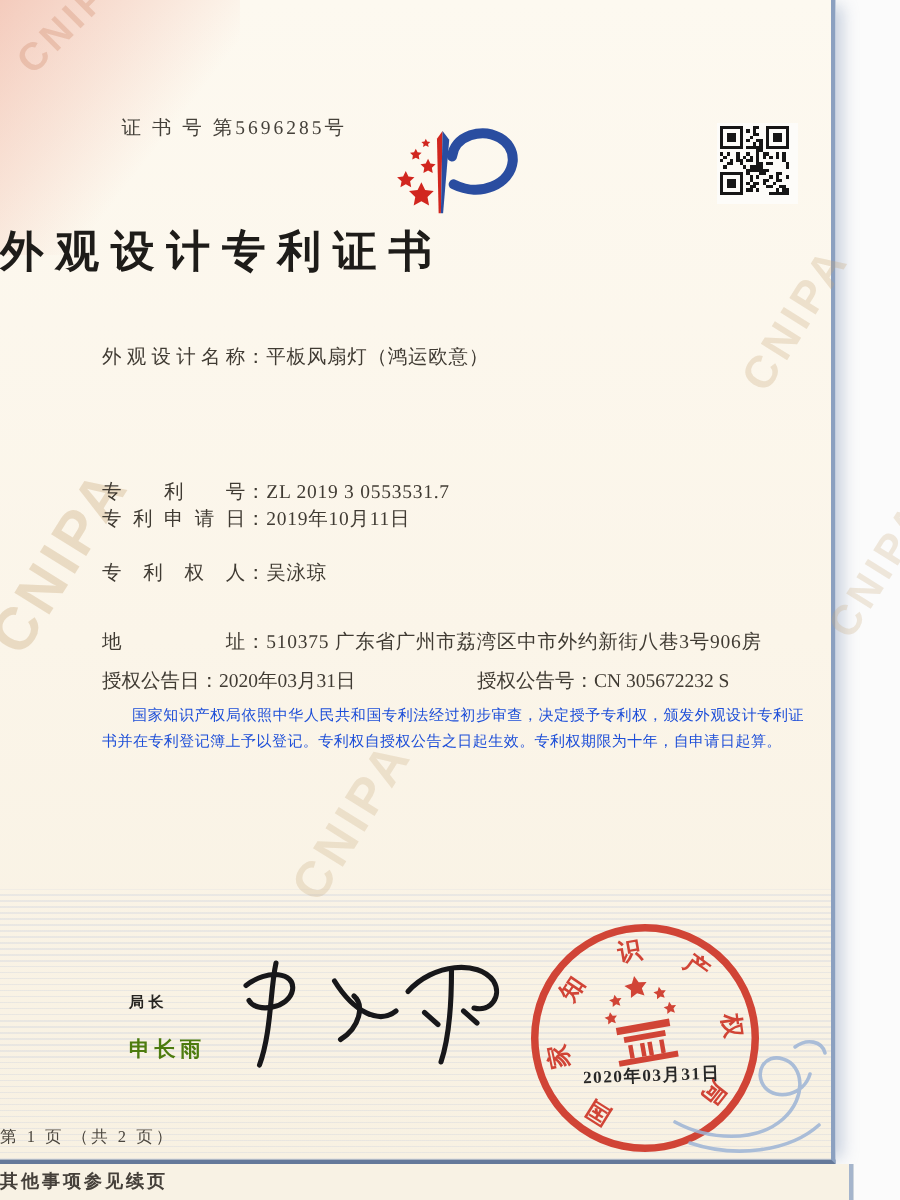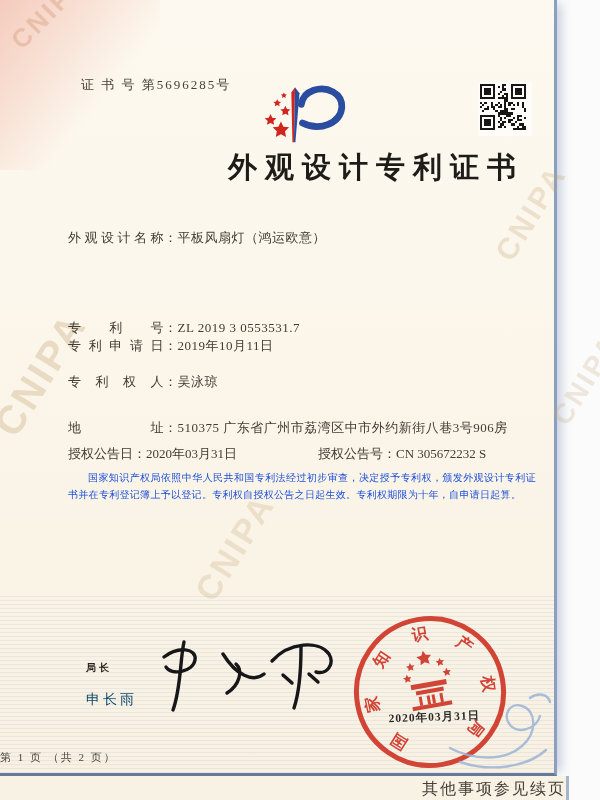--- a/index.html
+++ b/index.html
@@ -40,55 +40,55 @@
   .wm1{left:-28px;top:352px;font-size:40px;transform:rotate(-58deg);}
   .wm2{left:478px;top:196px;font-size:30px;transform:rotate(-58deg);color:rgba(198,166,120,.28);}
   .wm3{left:176px;top:528px;font-size:34px;transform:rotate(-58deg);color:rgba(198,166,120,.26);}
   .wm4{left:2px;top:-4px;font-size:26px;transform:rotate(-45deg);color:rgba(214,150,122,.38);}
   .wm5{left:536px;top:364px;font-size:28px;transform:rotate(-58deg);color:rgba(198,166,120,.25);}
   
   .cert-no{position:absolute;left:68px;top:76px;font-size:13px;color:#45413a;letter-spacing:2px;margin-left:13px;}
   .logo{position:absolute;left:246px;top:74px;}
   .qr{position:absolute;left:478px;top:82px;width:50px;height:50px;background:#fdfcf9;padding:2px;}
   .title{
-    position:absolute;left:0;top:148px;width:524px;text-align:right;
+    position:absolute;left:0;top:148px;width:524px;text-align:left;
     font-size:29px;font-weight:bold;color:#1e1c19;letter-spacing:8px;
   }
   
   .field{position:absolute;left:68px;font-size:13px;color:#403b33;letter-spacing:.5px;white-space:nowrap;}
   .field .lbl{display:inline-block;width:96px;text-align:justify;text-align-last:justify;vertical-align:bottom;font-family:Liberation Mono, monospace;}
   .f0{top:229px}.f1{top:265px}.f2{top:319px}.f3{top:337px}.f4{top:373px}.f5{top:419px}
   .grant-row{position:absolute;left:68px;top:445px;font-size:13px;color:#403b33;white-space:nowrap;text-align:right;}
   .grant-no{position:absolute;left:318px;top:445px;font-size:13px;color:#403b33;white-space:nowrap;}
   
   .body-text{position:absolute;left:68px;top:470px;width:468px;}
   .body-text p{
     margin:0 0 4px 0;font-size:10px;line-height:1.68;color:#1d4ed8;
     text-indent:2em;text-align:justify;letter-spacing:.3px;
   }
   
   .signer-title{position:absolute;left:86px;top:661px;font-size:10px;font-weight:600;color:#262421;letter-spacing:3px;}
-  .signer-name{position:absolute;left:86px;top:691px;font-size:14px;font-weight:400;color:#0c4a6e;letter-spacing:3px;}
+  .signer-name{position:absolute;left:86px;top:691px;font-size:14px;font-weight:700;color:#4d7c0f;letter-spacing:3px;}
   .signature{position:absolute;left:150px;top:630px;}
   
   .seal{position:absolute;left:354px;top:616px;width:152px;height:152px;transform:rotate(-10deg);opacity:.94;}
   .seal-ring{position:absolute;inset:0;border:5px solid #cf3a2c;border-radius:50%;}
   .seal-char{
     position:absolute;left:50%;top:50%;font-size:16px;font-weight:bold;color:#cf3a2c;
     transform:translate(-50%,-50%) rotate(var(--a)) translateY(-58px);
     font-family:"Liberation Sans",sans-serif;
   }
   .seal-emblem{position:absolute;left:46px;top:30px;}
   .seal-date{
     position:absolute;left:-16px;right:-16px;top:94px;text-align:center;
     font-size:11.5px;color:#1c1c1c;transform:rotate(8deg);letter-spacing:1px;font-weight:600;
   }
   
   .page-no{position:absolute;left:0;top:750px;width:475px;text-align:left;font-size:11px;color:#4c473f;letter-spacing:2px;}
-  .cont-note{position:absolute;left:0;top:779px;width:566px;text-align:right;font-size:16px;color:#45403a;letter-spacing:2px;font-weight:400;}
+  .cont-note{position:absolute;left:0;top:779px;width:566px;text-align:left;font-size:12px;color:#45403a;letter-spacing:2px;font-weight:700;}
   .ornament{position:absolute;left:442px;top:682px;opacity:.85;}
 </style>
 </head>
 <body>
 
 <div class="stage">
 
   <div class="sheet"></div>
   <div class="sheet2"></div>
   <div class="pattern"></div>

